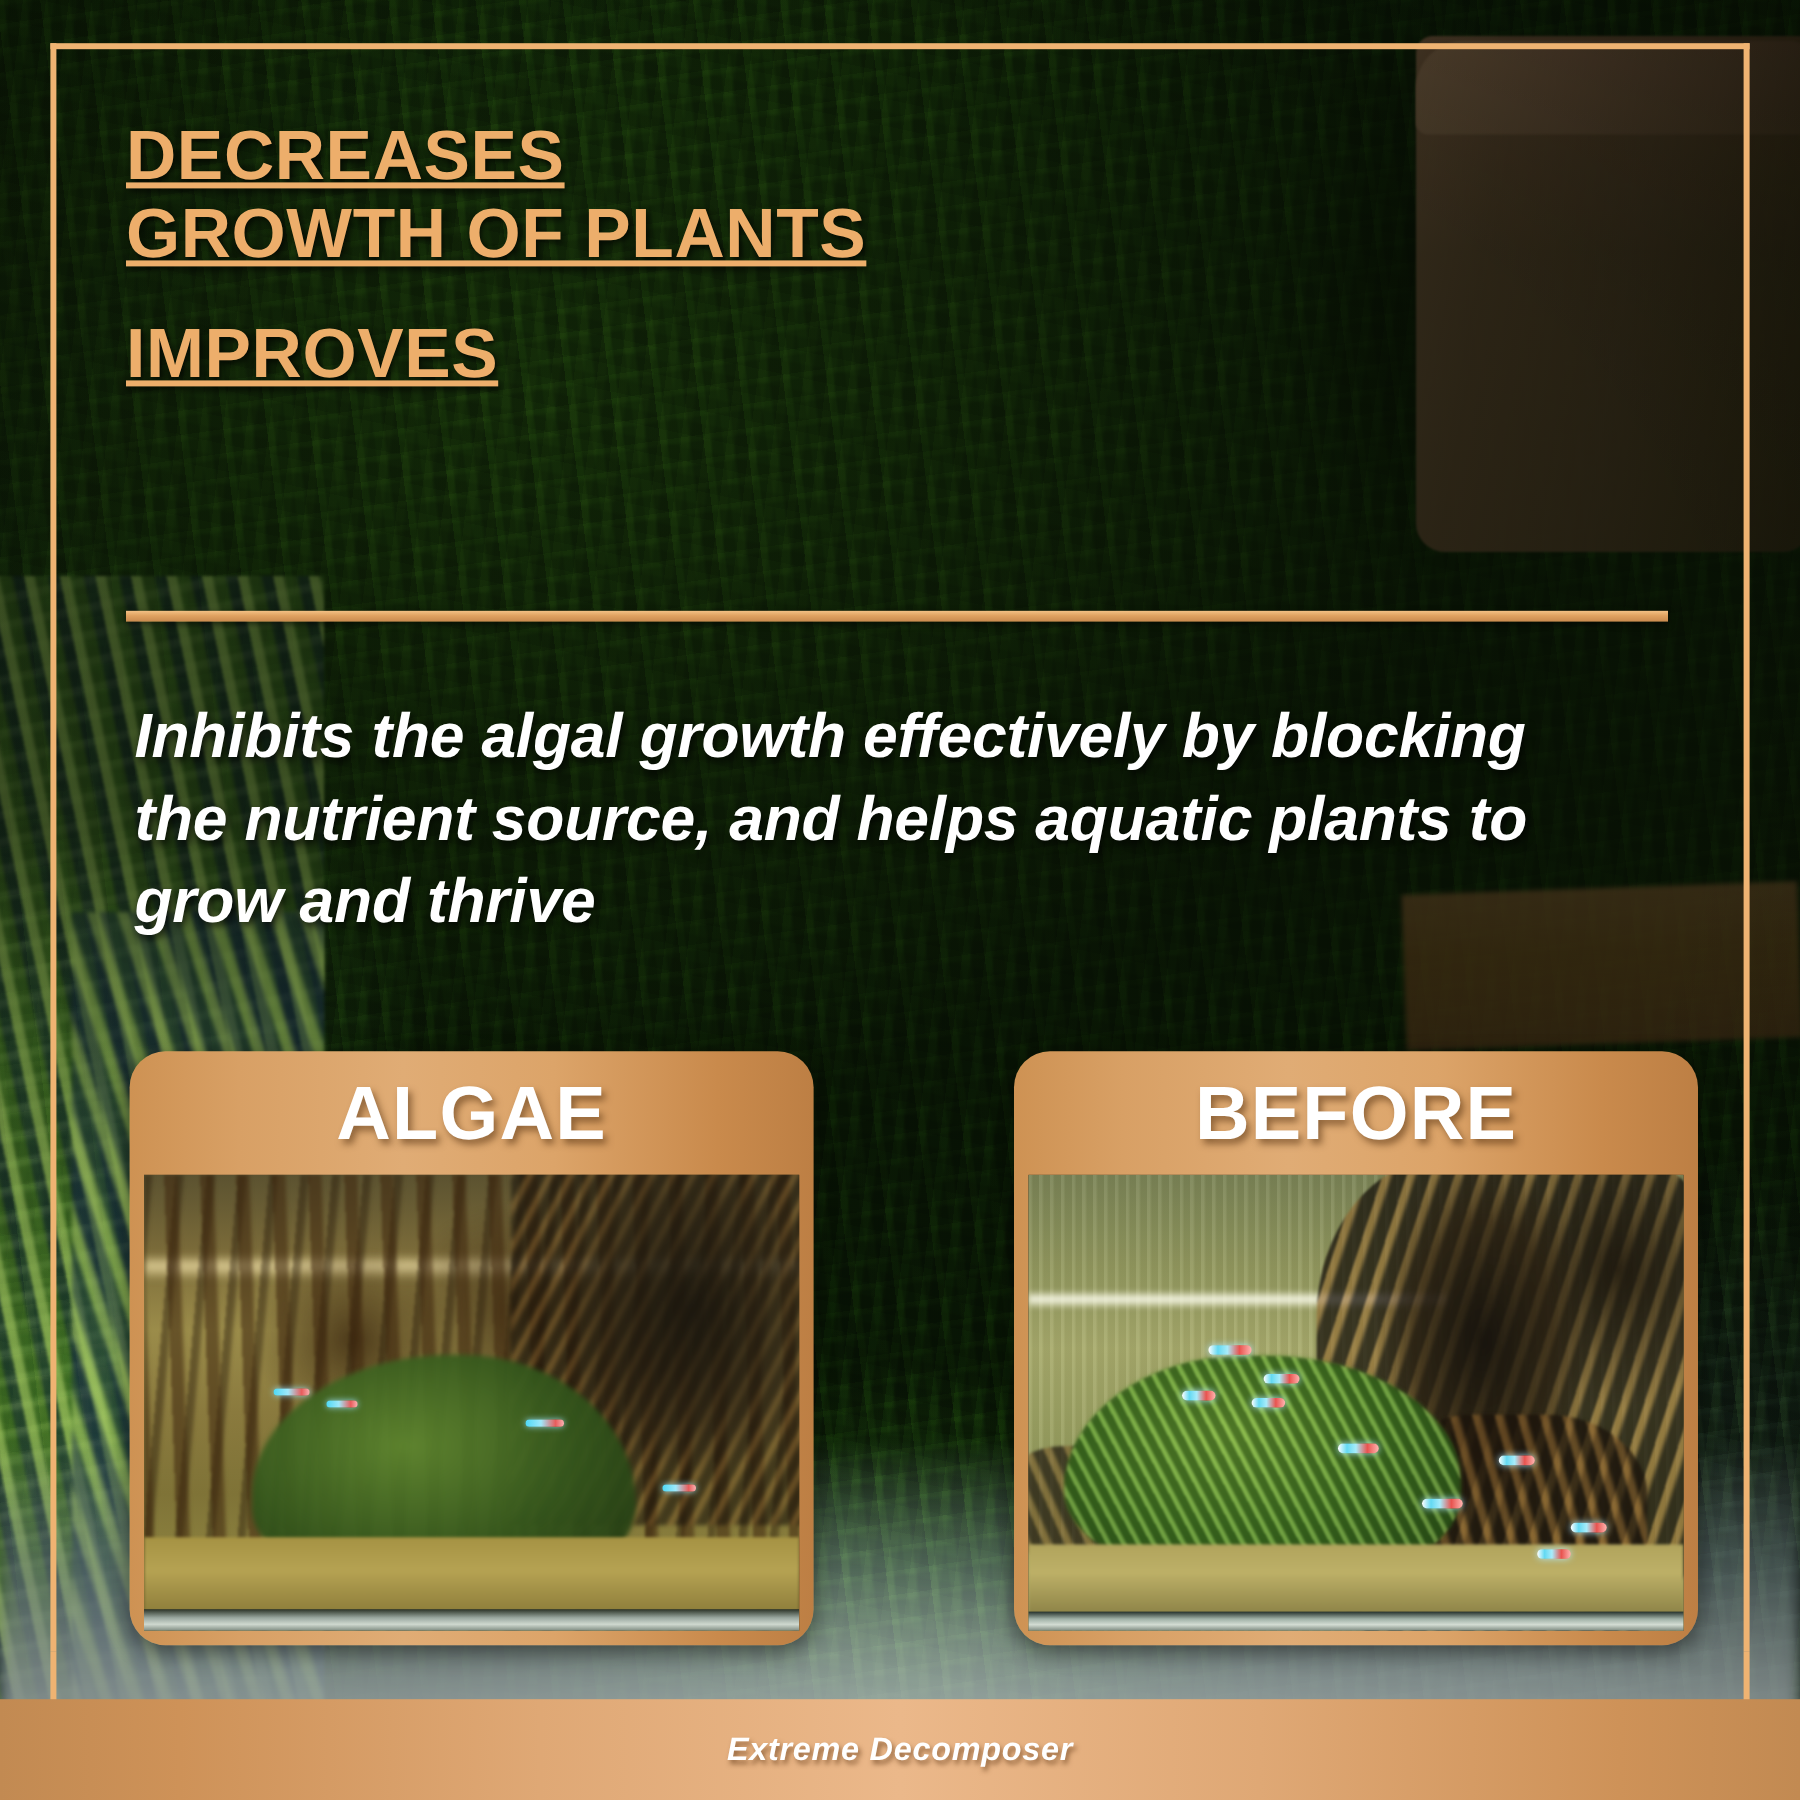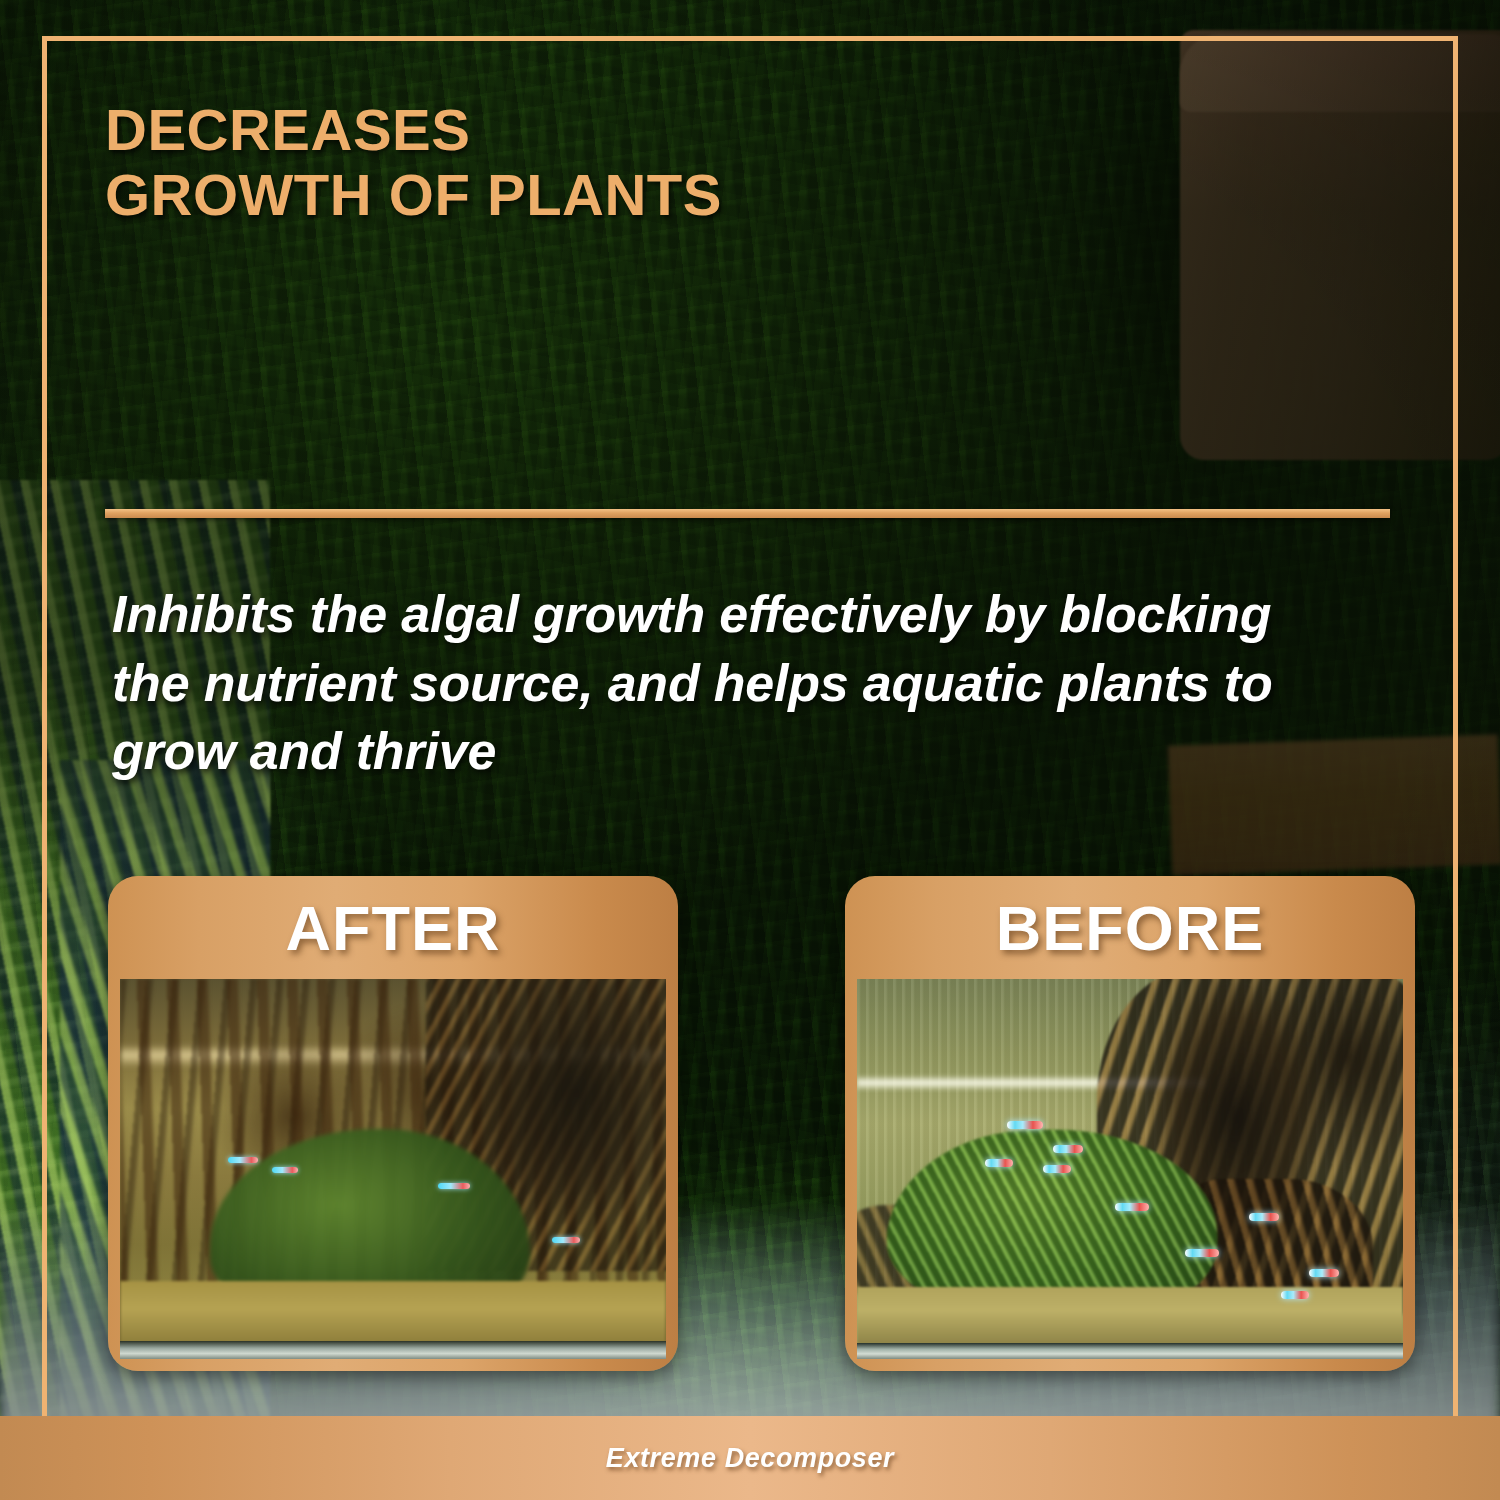--- a/index.html
+++ b/index.html
@@ -153,21 +153,21 @@
   
   .headline{
     position:absolute; left:105px; top:98px; width:1150px;
     color:#EDAE6B;
     font-weight:bold;
     font-size:58px;
     line-height:1.115;
     letter-spacing:.5px;
     text-shadow:2px 3px 5px rgba(0,0,0,.72);
   }
-  .headline .blk{ display:block; }
+  .headline .blk{ display:block;text-decoration:underline; }
   .headline .gap{ height:36px; }
 
   
   .divider{
     position:absolute; left:105px; top:509px;
     width:1285px; height:9px;
     background:linear-gradient(180deg,#F3C185 0%, #E0A261 45%, #C98A4E 100%);
     box-shadow:0 2px 5px rgba(0,0,0,.55);
   }
 
@@ -394,28 +394,29 @@
   </div>
 
   <div class="frame"></div>
   <div class="frame-left-ext"></div>
   <div class="frame-right-ext"></div>
 
   <div class="headline">
     <span class="blk">DECREASES</span>
     <span class="blk">GROWTH OF PLANTS</span>
     <div class="gap"></div>
+    <span class="blk">IMPROVES</span>
   </div>
 
   <div class="divider"></div>
 
   <div class="body-copy">Inhibits the algal growth effectively by blocking the nutrient source, and helps aquatic plants to grow and thrive</div>
 
   <div class="card" id="card-before">
-    <div class="card-title">AFTER</div>
+    <div class="card-title">ALGAE</div>
     <div class="card-photo">
       <div class="tank-before">
         <div class="tb-water"></div>
         <div class="tb-glare"></div>
         <div class="tb-algae"></div>
         <div class="tb-wood"></div>
         <div class="tb-moss"></div>
         <div class="tb-sand"></div>
         <div class="tb-rim"></div>
         <div class="tb-fish" style="left:108px; top:178px; width:30px;"></div>

